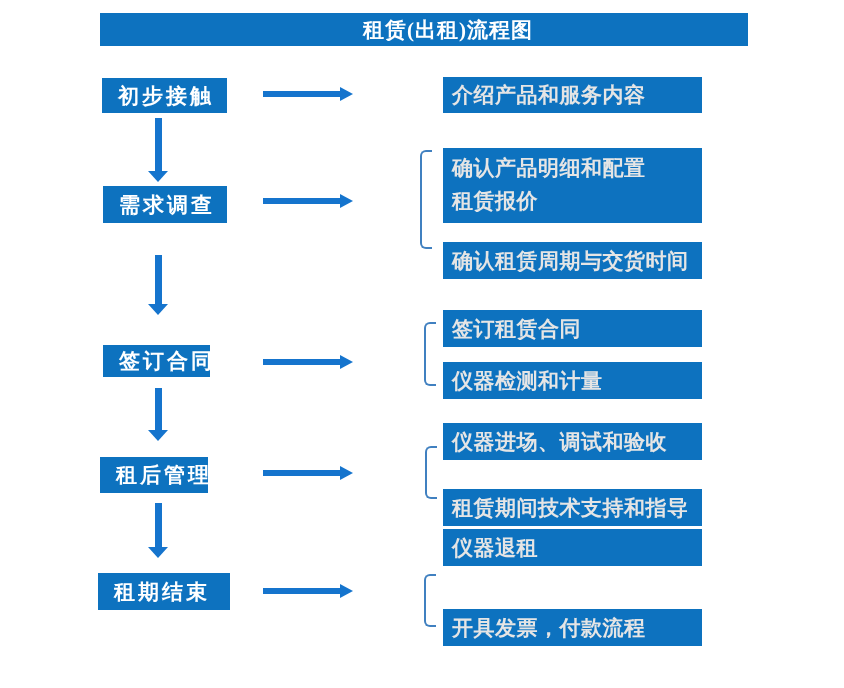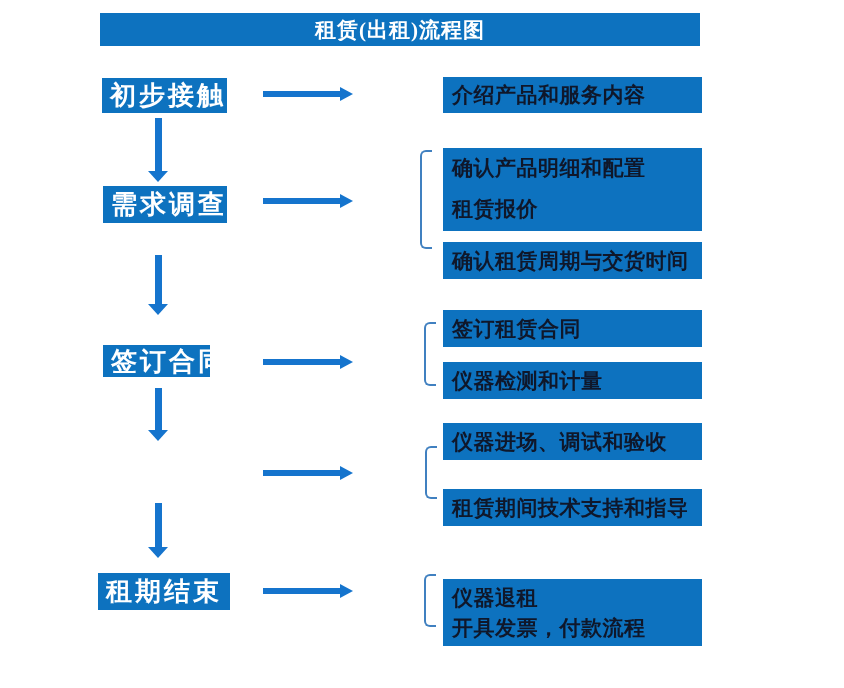--- a/index.html
+++ b/index.html
@@ -11,37 +11,37 @@
   .canvas{
     position:relative;
     width:844px;height:688px;
     background:#ffffff;
     overflow:hidden;
     font-family:"Liberation Serif", serif;
   }
   .title-bar{
     position:absolute;left:100px;top:13px;width:600px;height:33px;
     background:var(--box);
-    display:flex;align-items:center;justify-content:center;
+    display:flex;align-items:center;justify-content:center;padding-left:48px;
   }
   .title-bar span{
     color:#ffffff;font-weight:bold;font-size:21px;letter-spacing:1px;
   }
   .step{
     position:absolute;
     background:var(--box);
-    color:#ffffff;font-weight:bold;font-size:26px;letter-spacing:3px;
+    color:#ffffff;font-weight:bold;font-size:21px;letter-spacing:3px;
     display:flex;align-items:center;
-    padding-left:8px;box-sizing:border-box;
+    padding-left:16px;box-sizing:border-box;
     white-space:nowrap;
   }
   .detail{
     position:absolute;left:443px;width:259px;height:37px;
     background:var(--box);
-    color:#0f172a;font-weight:bold;font-size:21px;letter-spacing:0.5px;
+    color:#e5e5e5;font-weight:bold;font-size:21px;letter-spacing:0.5px;
     display:flex;align-items:center;
     padding-left:9px;box-sizing:border-box;
     white-space:nowrap;
   }
   .varrow{position:absolute;left:148px;width:21px;}
   .varrow .shaft{
     position:absolute;left:7px;right:7px;top:0;bottom:11px;
     background:var(--arrow);
   }
   .varrow .head{
@@ -75,20 +75,21 @@
 
 <div class="canvas">
 
   <div class="title-bar">
     <span>租赁(出租)流程图</span>
   </div>
 
   <div class="step" style="left:102px;top:78px;width:125px;height:35px">初步接触</div>
   <div class="step" style="left:103px;top:186px;width:124px;height:37px">需求调查</div>
   <div class="step" style="left:103px;top:345px;width:107px;height:32px">签订合同</div>
+  <div class="step" style="left:100px;top:457px;width:108px;height:36px">租后管理</div>
   <div class="step" style="left:98px;top:573px;width:132px;height:37px">租期结束</div>
 
   <div class="varrow" style="top:118px;height:64px">
     <div class="shaft"></div>
     <div class="head"></div>
   </div>
   <div class="varrow" style="top:255px;height:60px">
     <div class="shaft"></div>
     <div class="head"></div>
   </div>
@@ -123,25 +124,25 @@
   </div>
 
   <div class="bracket" style="left:420px;top:150px;height:99px"></div>
   <div class="bracket" style="left:424px;top:322px;height:64px"></div>
   <div class="bracket" style="left:425px;top:446px;height:53px"></div>
   <div class="bracket" style="left:424px;top:574px;height:53px"></div>
 
   <div class="detail" style="top:77px;height:36px">介绍产品和服务内容</div>
 
   <div class="detail" style="top:148px;height:40px">确认产品明细和配置</div>
-  <div class="detail" style="top:187px;height:44px">租赁报价</div>
+  <div class="detail" style="top:179px;height:44px">租赁报价</div>
   <div class="detail" style="top:242px">确认租赁周期与交货时间</div>
 
   <div class="detail" style="top:310px">签订租赁合同</div>
   <div class="detail" style="top:423px">仪器进场、调试和验收</div>
 
   <div class="detail" style="top:362px">仪器检测和计量</div>
   <div class="detail" style="top:489px">租赁期间技术支持和指导</div>
 
-  <div class="detail" style="top:579px">仪器退租</div>
+  <div class="detail" style="top:529px">仪器退租</div>
   <div class="detail" style="top:609px">开具发票，付款流程</div>
 
 </div>
 
 </body></html>

